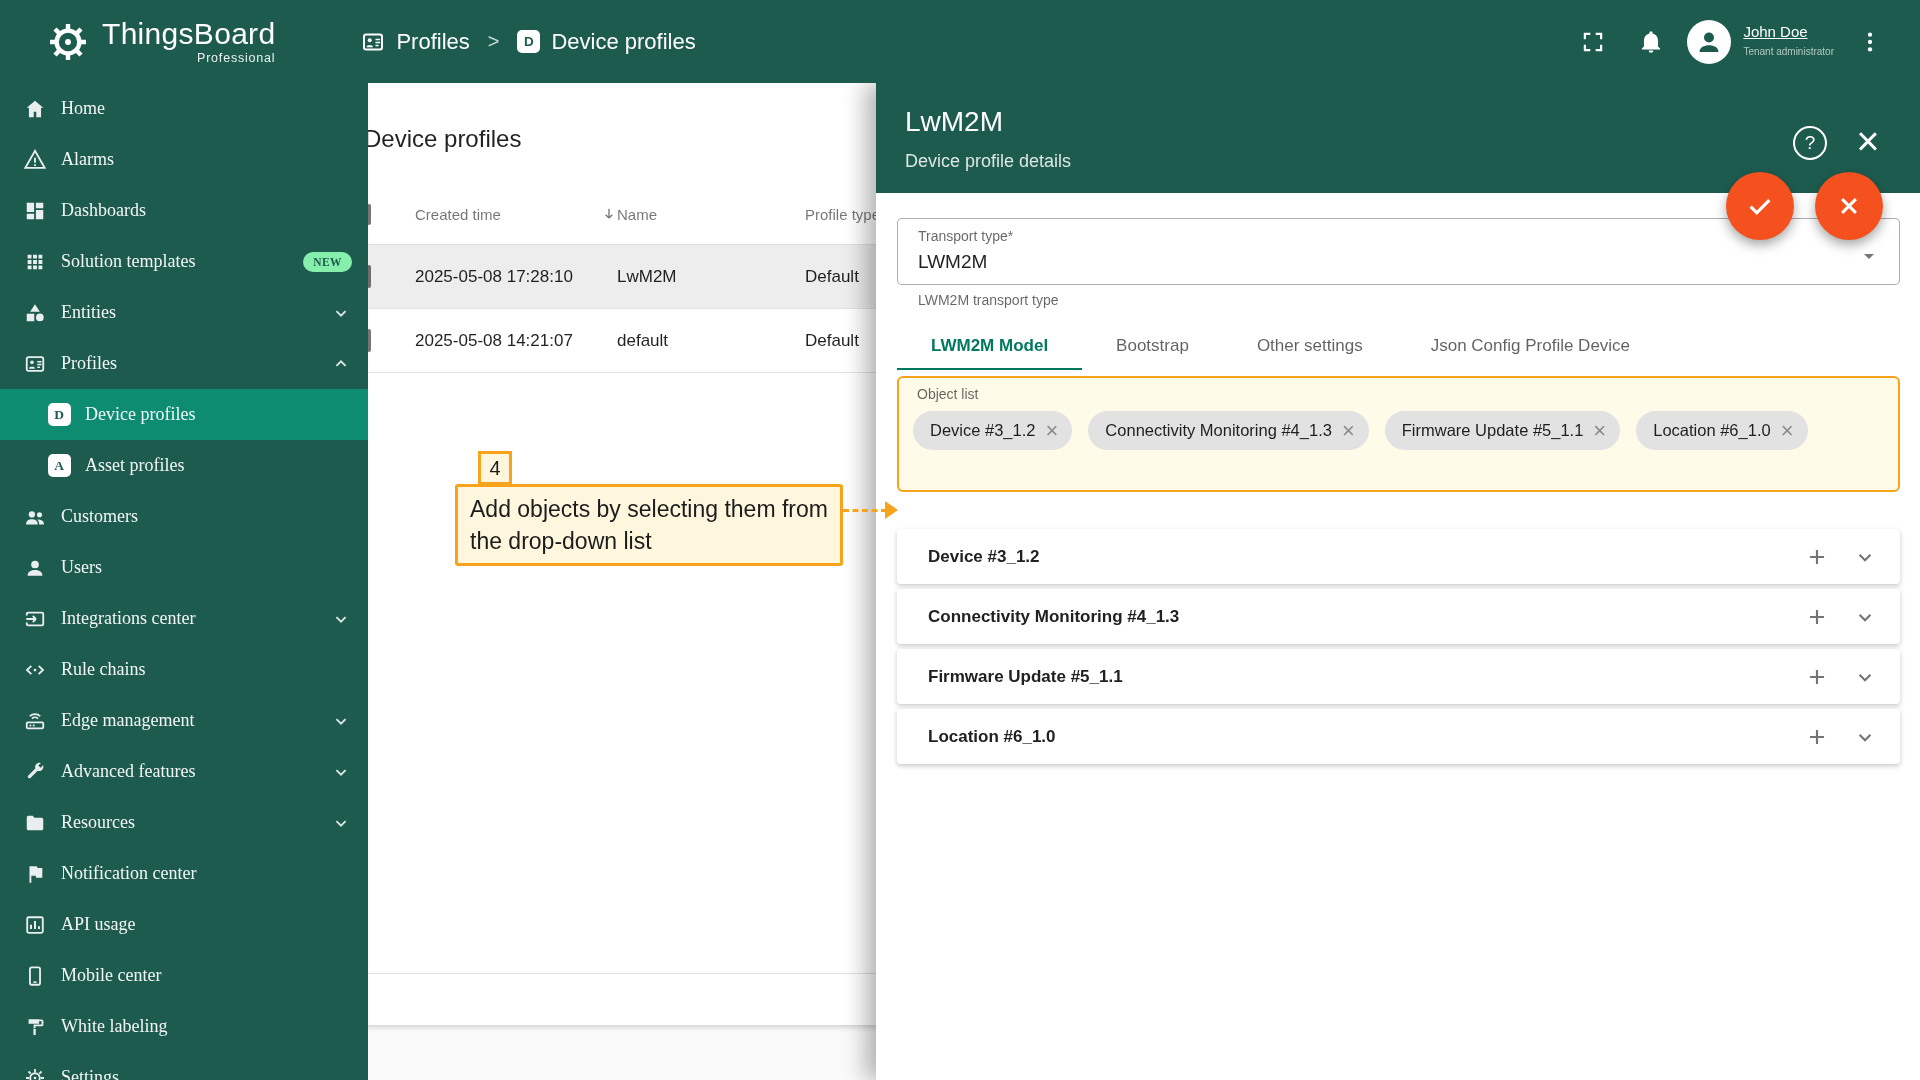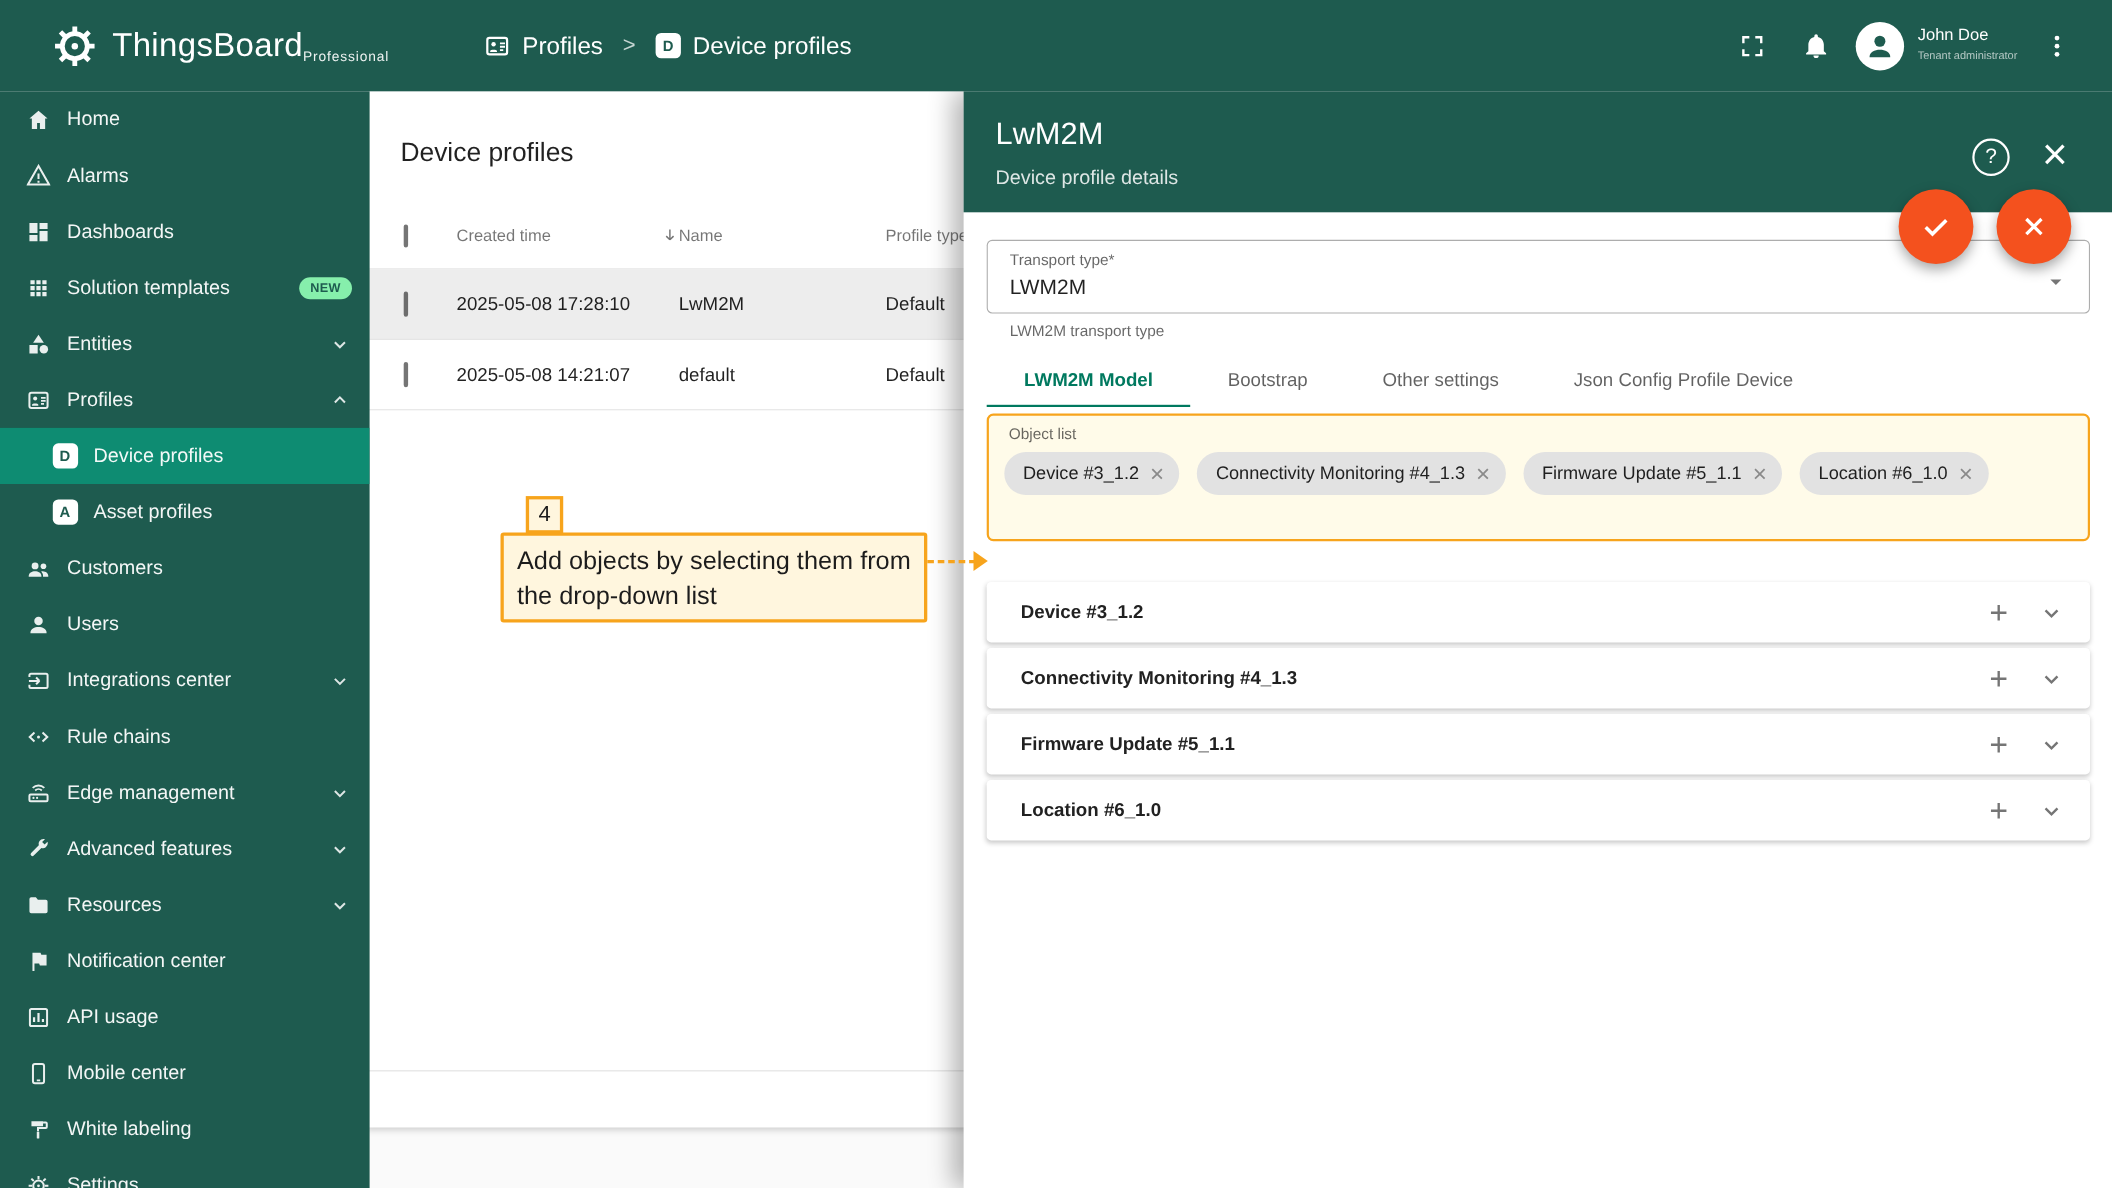--- a/index.html
+++ b/index.html
@@ -9,40 +9,40 @@
   }
   html,body { width:1920px; height:1080px; }
   body { font-family:"Liberation Sans","DejaVu Sans",sans-serif; background:#FAFAFA; overflow:hidden; position:relative; }
   svg { display:block; }
   button { font:inherit; background:none; border:none; cursor:pointer; }
 
   
   .topbar { position:absolute; top:0; left:0; width:1920px; height:83px; background:var(--brand);
             display:flex; align-items:center; z-index:60; color:#fff; }
   .logo { display:flex; align-items:center; gap:12px; padding-left:46px; cursor:pointer; }
-  .logo-text { display:flex; flex-direction:row; }
+  .logo-text { display:flex; flex-direction:column; }
   .logo-title { font-size:30px; line-height:32px; letter-spacing:.3px; }
   .logo-sub { font-size:12.5px; letter-spacing:.8px; align-self:flex-end; margin-top:1px; color:rgba(255,255,255,.92); }
   .breadcrumb { display:flex; align-items:center; margin-left:86px; font-size:22px; }
   .crumb { display:flex; align-items:center; gap:11px; cursor:pointer; }
   .crumb-sep { margin:0 18px; font-size:20px; color:rgba(255,255,255,.75); }
   .topbar-right { margin-left:auto; display:flex; align-items:center; gap:14px; padding-right:28px; }
   .tbtn { color:#fff; width:44px; height:44px; display:flex; align-items:center; justify-content:center; }
   .avatar { width:44px; height:44px; border-radius:50%; background:#fff; display:flex; align-items:center; justify-content:center; }
   .avatar svg { fill:var(--brand); }
   .userblock { display:flex; align-items:center; gap:12px; cursor:pointer; }
-  .user-name { font-size:15px; line-height:17px; }
+  .user-name { font-size:15px; line-height:17px;text-decoration:underline; }
   .user-role { font-size:10px; line-height:17px; color:rgba(255,255,255,.65); margin-top:3px; }
 
   .box-letter { width:23px; height:23px; border-radius:5px; background:#fff; color:var(--brand);
                 display:flex; align-items:center; justify-content:center; font-weight:700; font-size:13.5px; flex:none; }
 
   
-  .sidebar { position:absolute; left:0; top:83px; width:336px; height:997px; background:var(--brand);
-             overflow:hidden; z-index:30; }
+  .sidebar { position:absolute; left:0; top:83px; width:368px; height:997px; background:var(--brand);
+             overflow:hidden; z-index:30;font-family:Liberation Serif, serif; }
   .nav-item { display:flex; align-items:center; height:51px; padding:0 16px 0 22px; color:rgba(255,255,255,.95);
               font-size:18px; cursor:pointer; }
   .nav-item .nicon { width:26px; height:26px; display:flex; align-items:center; justify-content:center;
                      margin-right:13px; color:rgba(255,255,255,.9); flex:none; }
   .nav-item.sub { padding-left:46px; }
   .nav-item.active { background:var(--brand-active); }
   .chev { margin-left:auto; color:rgba(255,255,255,.85); flex:none; }
   .chev.up svg { transform:rotate(180deg); }
   .new-badge { margin-left:auto; background:#86efac; color:var(--brand); font-size:11.5px; font-weight:700;
                padding:4px 10px; border-radius:11px; letter-spacing:.4px; }

